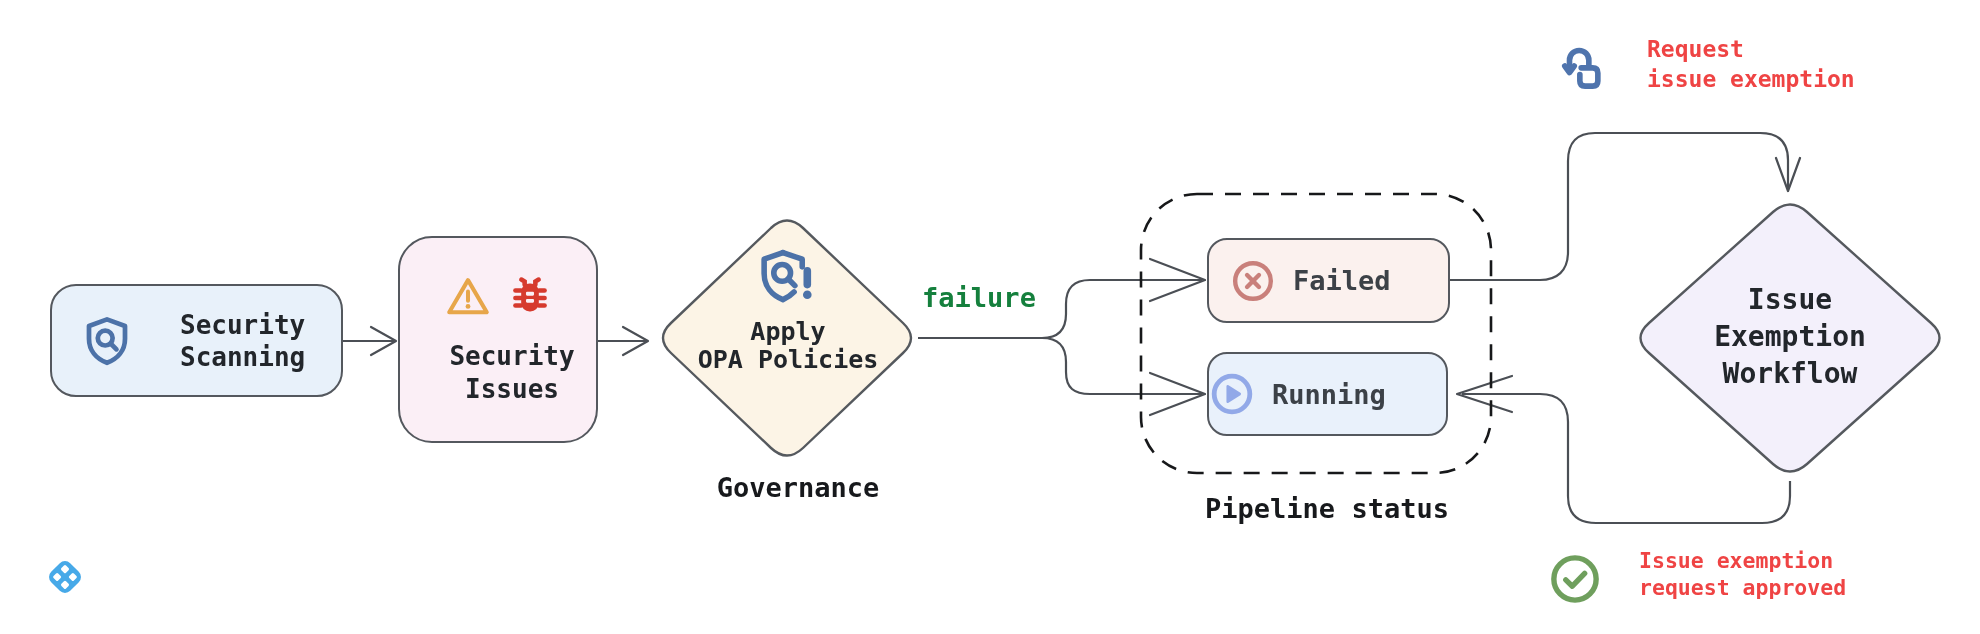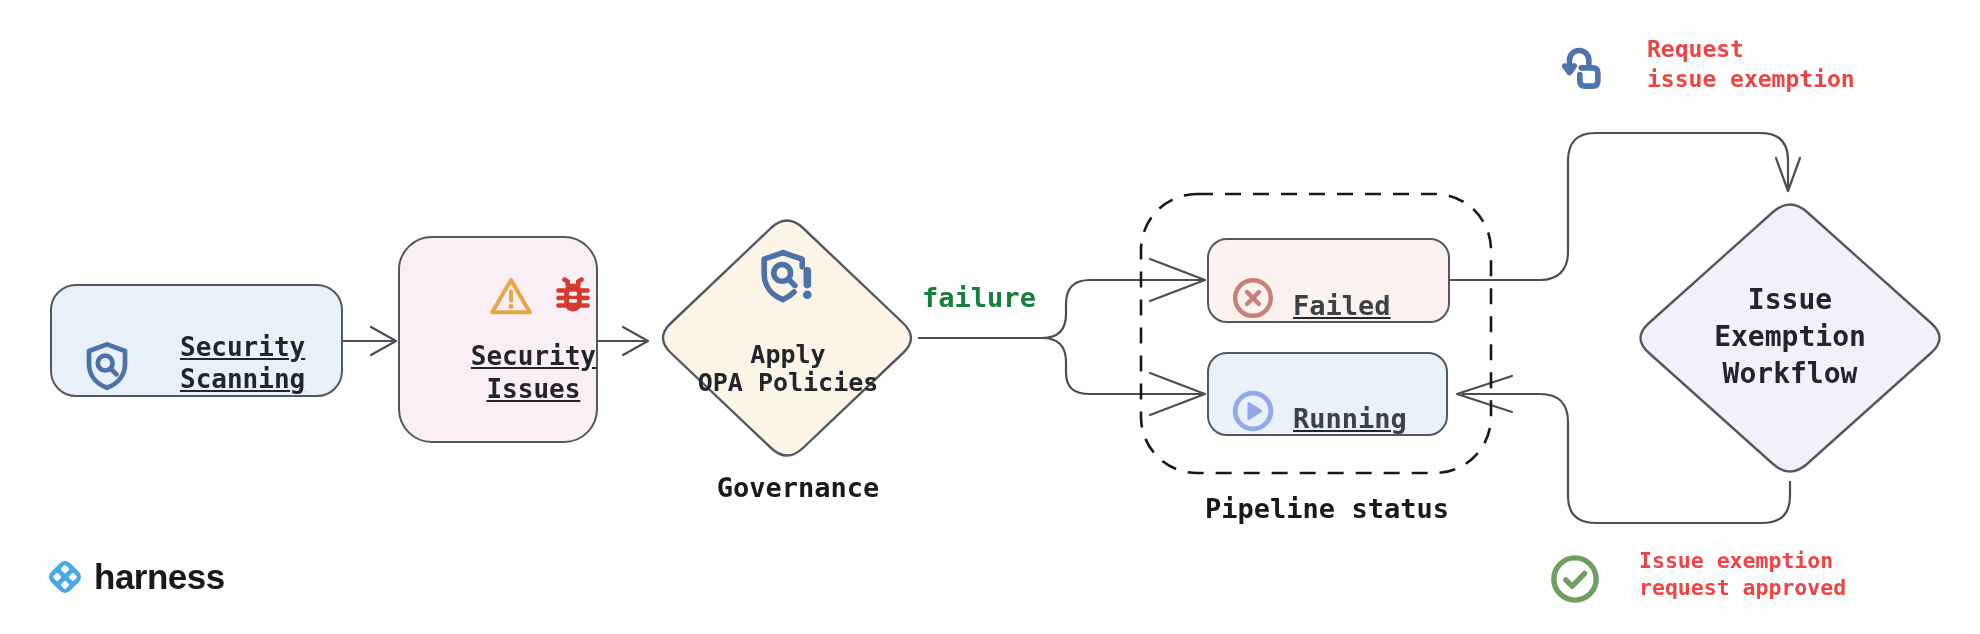--- a/index.html
+++ b/index.html
@@ -5,38 +5,38 @@
   html,body{margin:0;padding:0;background:#ffffff;}
   #canvas{
     position:relative;width:1980px;height:634px;background:#ffffff;overflow:hidden;
     font-family:"DejaVu Sans Mono","Liberation Mono",monospace;color:#22262b;
   }
   #wires{position:absolute;left:0;top:0;width:1980px;height:634px;}
   .edge{fill:none;stroke:#4b4f55;stroke-width:2.2;}
   .head{fill:none;stroke:#4b4f55;stroke-width:2.2;stroke-linecap:round;stroke-linejoin:round;}
   .dashed{fill:none;stroke:#17181a;stroke-width:2.6;stroke-dasharray:16 12;}
   .diamond{stroke:#55595e;stroke-width:2.4;}
-  .node-box{position:absolute;box-sizing:border-box;border:2.2px solid #54585e;display:flex;align-items:flex-end;text-decoration:underline;}
+  .node-box{position:absolute;box-sizing:border-box;border:2.2px solid #54585e;display:flex;align-items:center;}
   .prelines{white-space:pre-line;}
   .mono-label{font-weight:600;margin-left:28px;}
   #security-scanning{left:50px;top:284px;width:293px;height:113px;border-radius:26px;background:#e8f1fa;gap:18px;padding-left:28px;}
   #security-scanning .lbl{font-size:26px;line-height:32px;}
   #security-issues{left:398px;top:236px;width:200px;height:207px;border-radius:34px;background:#fbeff6;flex-direction:column;justify-content:center;gap:20px;}
   #security-issues .icon-row{display:flex;gap:14px;align-items:center;}
   #security-issues .lbl{font-size:26px;line-height:33px;text-align:center;}
   .float-icon{position:absolute;}
-  #opa-label{position:absolute;left:657px;top:341px;width:262px;text-align:center;font-size:25px;line-height:28px;font-weight:600;}
+  #opa-label{position:absolute;left:657px;top:318px;width:262px;text-align:center;font-size:25px;line-height:28px;font-weight:600;}
   .caption{position:absolute;font-weight:600;font-size:27px;line-height:28px;text-align:center;color:#17191c;}
   #governance{left:662px;top:474px;width:272px;}
   #pipeline-status{left:1177px;top:495px;width:300px;}
   .edge-label{position:absolute;font-weight:600;font-size:27px;color:#15803d;text-align:center;}
   #failure-label{left:898px;top:282px;width:162px;}
   #success-label{left:900px;top:368px;width:166px;}
   #failed-box{left:1207px;top:238px;width:243px;height:85px;border-radius:20px;background:#fbf1ee;gap:17px;padding-left:21px;}
-  #running-box{left:1207px;top:352px;width:241px;height:84px;border-radius:20px;background:#e9f1fb;gap:17px;padding-left:21px;}
+  #running-box{left:1207px;top:352px;width:241px;height:84px;border-radius:20px;background:#e9f1fb;gap:17px;}
   .status-lbl{font-size:27px;font-weight:600;color:#3c4147;}
   #exemption-label{position:absolute;left:1662px;top:281px;width:256px;text-align:center;font-size:28px;line-height:37px;font-weight:600;}
   .annotation{position:absolute;font-weight:600;color:#ef4444;margin-left:32px;}
   #request-exemption-text{left:1615px;top:34px;font-size:23px;line-height:30px;}
   #approved-text{left:1607px;top:547px;font-size:21.5px;line-height:27px;}
   #footer{position:absolute;left:44px;top:556px;display:flex;align-items:center;gap:8px;}
   #brand-word{font-family:"Liberation Sans",sans-serif;font-weight:700;font-size:35px;color:#17191c;letter-spacing:-0.5px;}
   svg{display:block;}
 </style>
 </head>
@@ -174,16 +174,15 @@
 request approved</div>
 
   <div id="footer">
     <svg width="42" height="42" viewBox="0 0 40 40">
       <rect x="7.2" y="7.2" width="25.6" height="25.6" rx="7" transform="rotate(45 20 20)" fill="#47a9e8"></rect>
       <rect x="16.9" y="9.4" width="6.2" height="6.2" rx="1.4" transform="rotate(45 20 12.5)" fill="#ffffff"></rect>
       <rect x="9.4" y="16.9" width="6.2" height="6.2" rx="1.4" transform="rotate(45 12.5 20)" fill="#ffffff"></rect>
       <rect x="24.4" y="16.9" width="6.2" height="6.2" rx="1.4" transform="rotate(45 27.5 20)" fill="#ffffff"></rect>
       <rect x="16.9" y="24.4" width="6.2" height="6.2" rx="1.4" transform="rotate(45 20 27.5)" fill="#ffffff"></rect>
     </svg>
-    <span id="brand-word">harness</span>
   </div>
 
 </div>
 
 </body></html>

